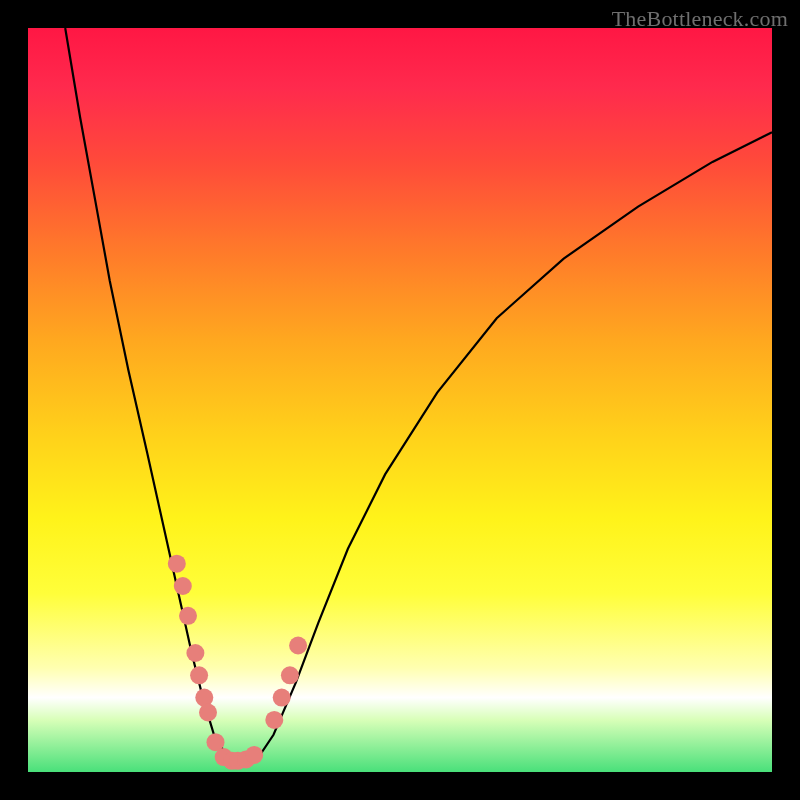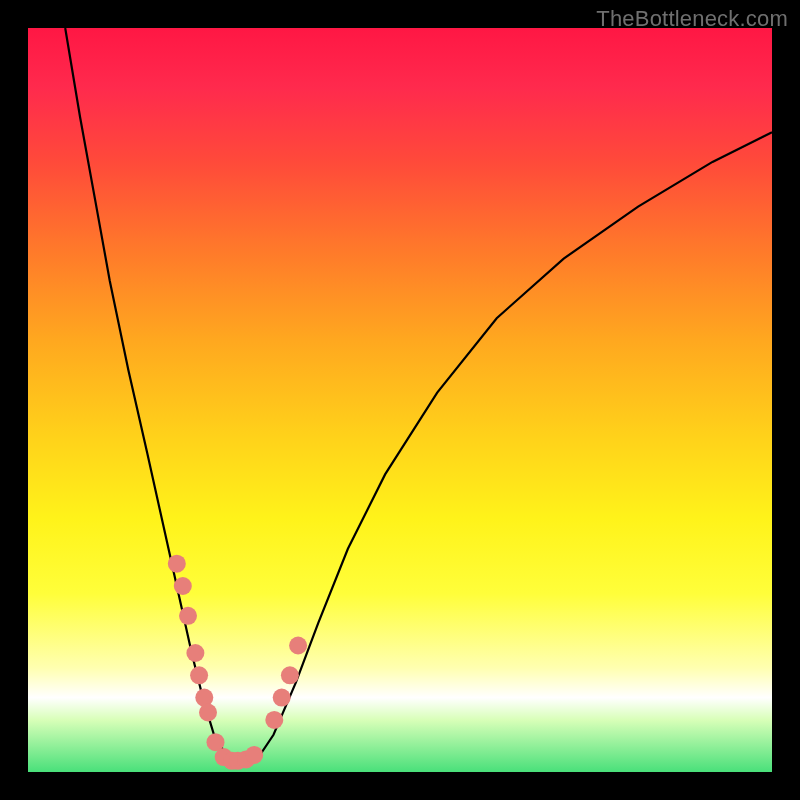--- a/index.html
+++ b/index.html
@@ -43,20 +43,21 @@
   }
   .watermark {
     position: absolute;
     top: 6px;
     right: 12px;
     color: #6f6f6f;
     font-size: 22px;
     letter-spacing: 0.2px;
     font-weight: 500;
     user-select: none;
+    font-family: Liberation Serif, serif;
   }
   svg.curve {
     position: absolute;
     left: 0;
     top: 0;
     width: 744px;
     height: 744px;
     overflow: visible;
   }
   .pt {

